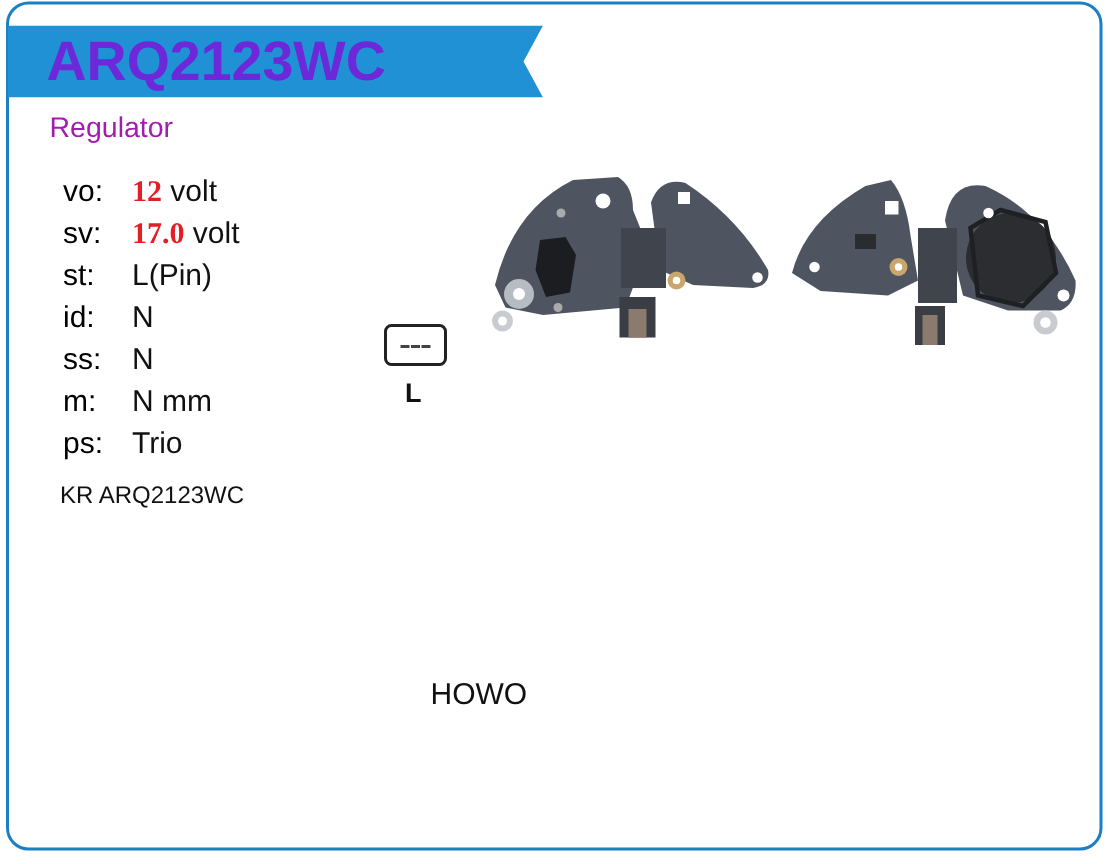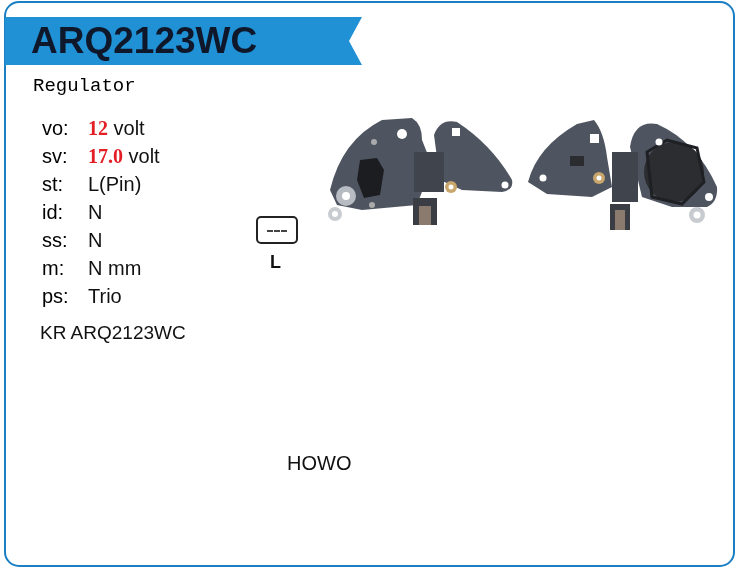--- a/index.html
+++ b/index.html
@@ -3,28 +3,28 @@
 <meta charset="utf-8">
 <style>
   html, body { margin:0; padding:0; background:#ffffff; }
   body { width:740px; height:576px; position:relative; overflow:hidden;
          font-family:"Liberation Sans", sans-serif; color:#111; }
   .card { position:absolute; left:4px; top:1px; width:727px; height:562px;
           border:2px solid #1b7fc3; border-radius:15px; box-sizing:content-box; }
   .ribbon { position:absolute; left:5px; top:17px; width:357px; height:48px; }
   .ribbon svg { position:absolute; left:0; top:0; }
   .ribbon-title { position:absolute; left:31px; top:17px; height:52px; line-height:48px;
-                  font-size:37px; font-weight:bold; color:#0f172a; letter-spacing:0px; }
-  .category { position:absolute; left:33px; top:75px; font-size:19px; color:#000000;font-family:Liberation Mono, monospace; }
+                  font-size:37px; font-weight:bold; color:#6d28d9; letter-spacing:0px; }
+  .category { position:absolute; left:33px; top:75px; font-size:19px; color:#a21caf; }
   .specs { position:absolute; left:42px; top:114px; }
   .spec-row { position:absolute; left:0; height:28px; line-height:28px; white-space:nowrap; font-size:20px; }
   .spec-label { position:absolute; left:0; font-weight:normal; color:#000000; }
   .spec-value { position:absolute; left:46px; color:#111; }
   .spec-value .num { color:#e31e24; font-weight:bold;font-family:Liberation Serif, serif; }
-  .oe-ref { position:absolute; left:40px; top:322px; font-size:19px; color:#111; }
+  .oe-ref { position:absolute; left:40px; top:322px; font-size:16px; color:#111; }
   .connector { position:absolute; left:256px; top:216px; width:42px; height:28px;
                border:2px solid #222; border-radius:5px; box-sizing:border-box; }
   .connector .pin { position:absolute; left:9px; top:12px; width:20px; height:0;
                     border-top:2px dashed #444; }
   .connector-label { position:absolute; left:270px; top:252px; font-size:18px; font-weight:bold; color:#111; }
   .brand { position:absolute; left:276px; top:452px; font-size:20px; color:#111;margin-left:11px; }
   .photo { position:absolute; }
 </style>
 </head>
 <body>

